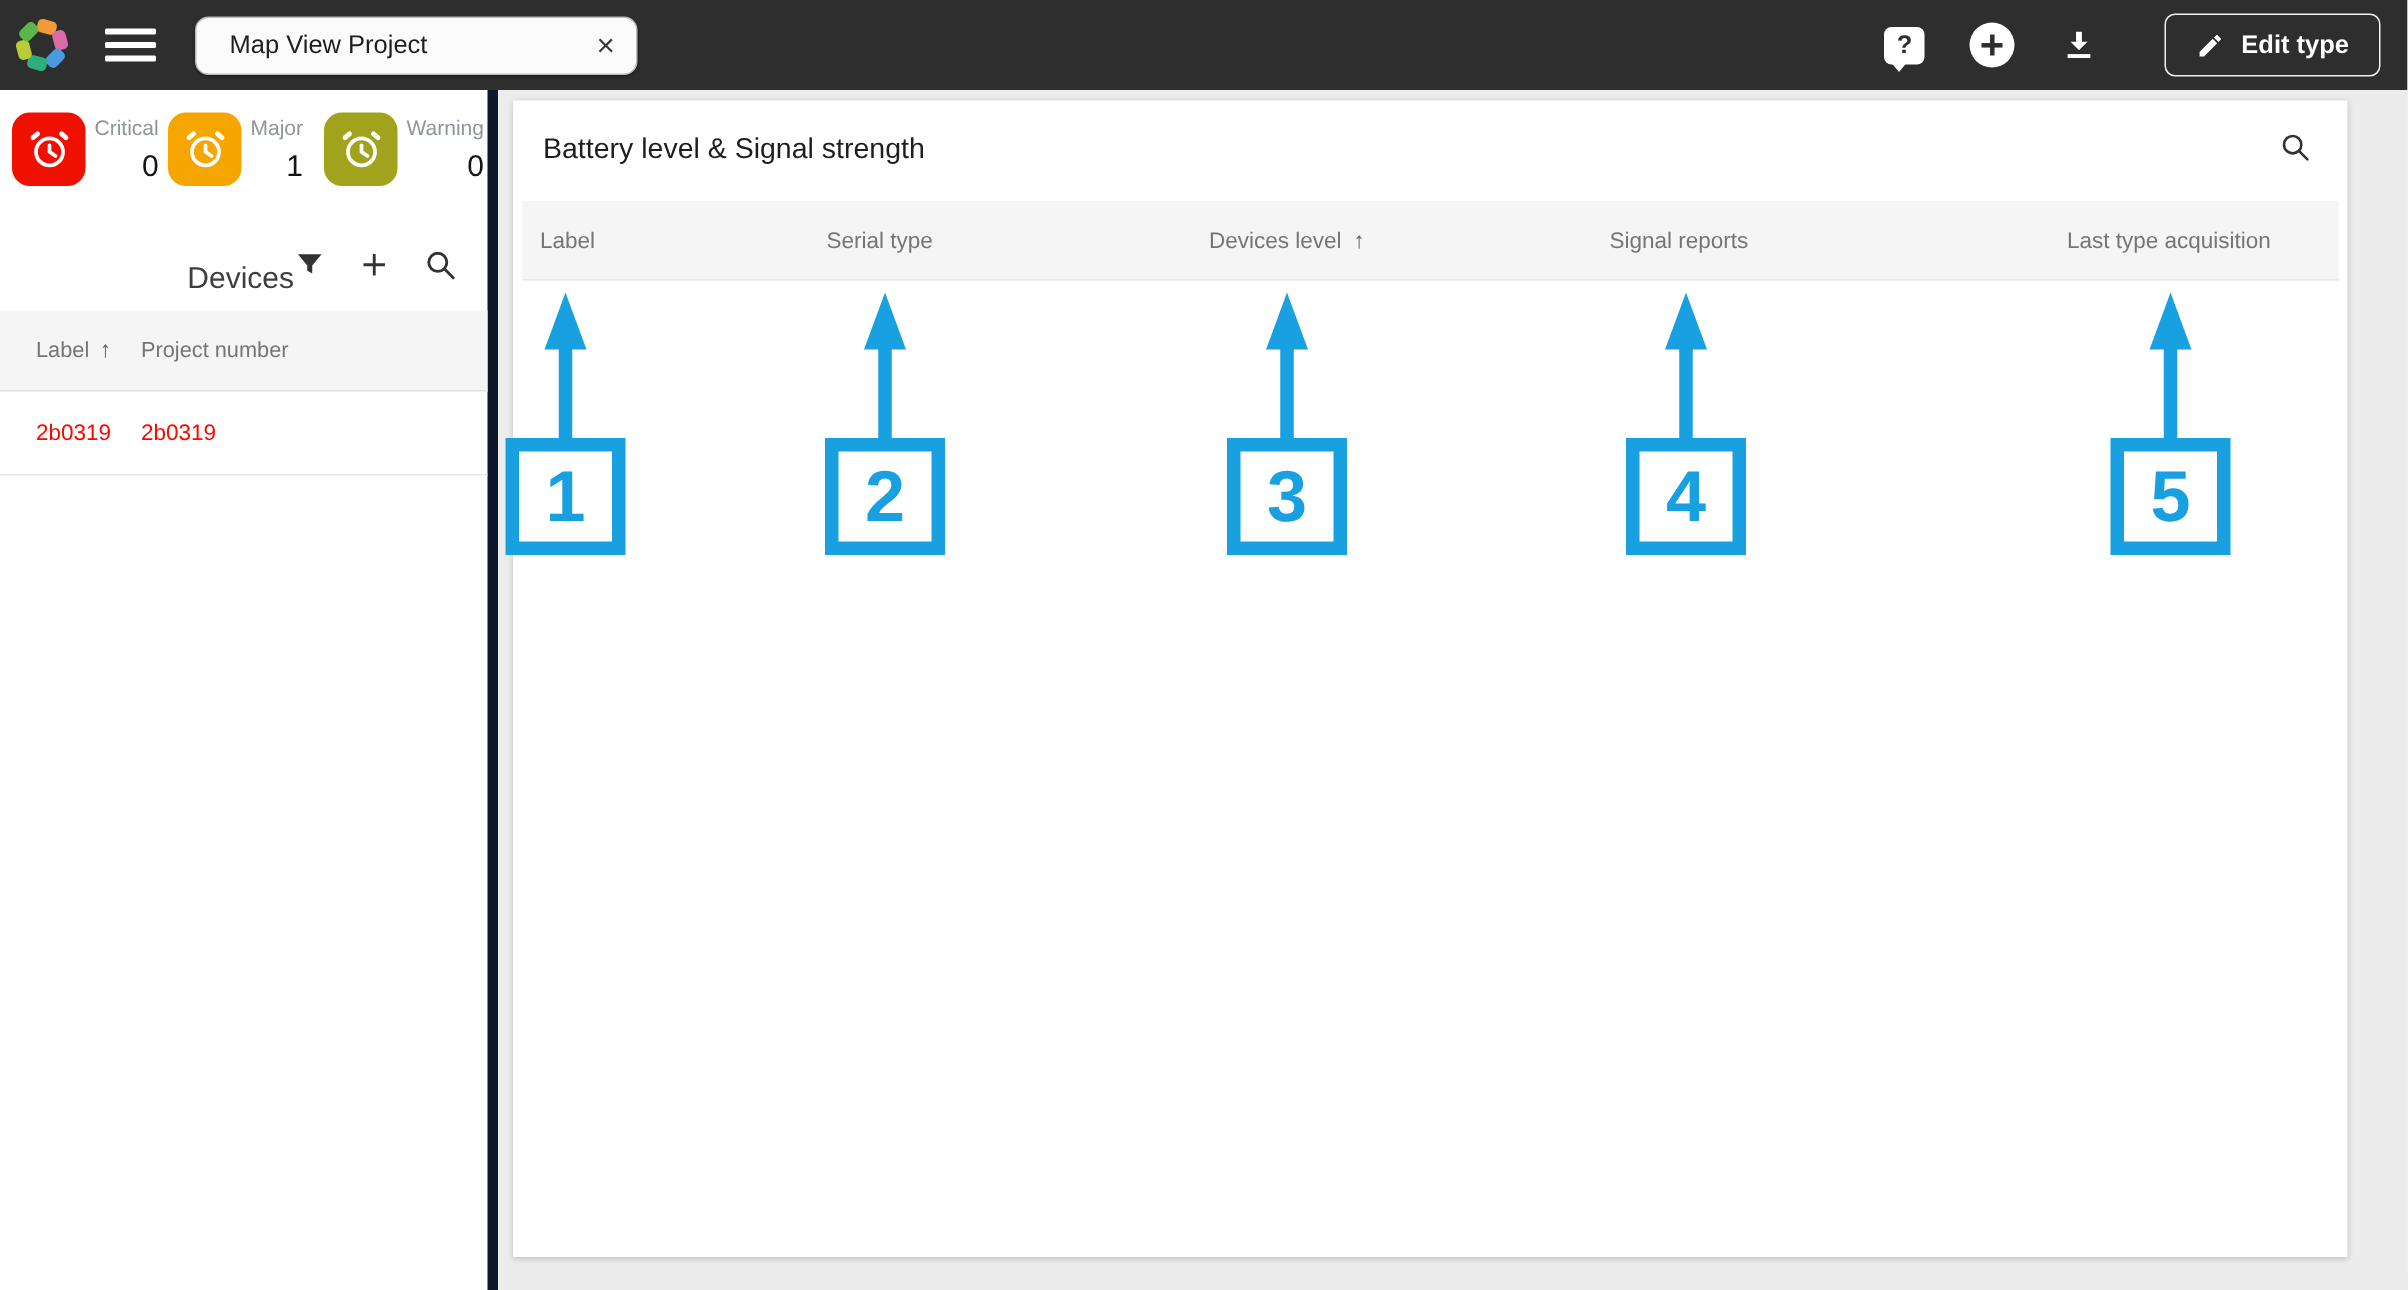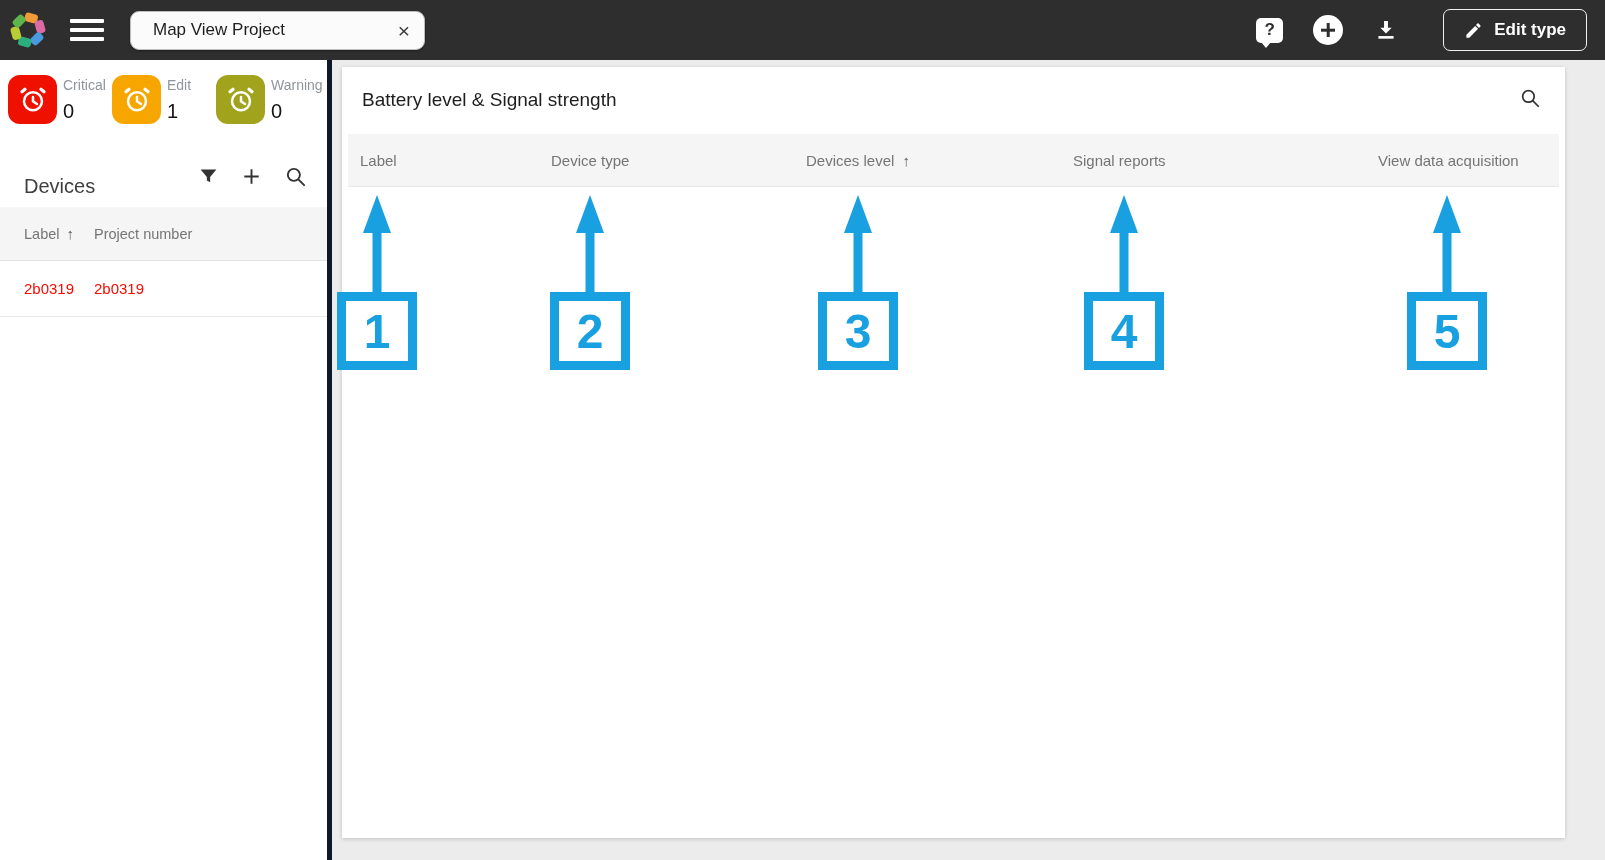--- a/index.html
+++ b/index.html
@@ -35,21 +35,21 @@
   .add-circle::after  { width:2.6px; height:14px; transform:translate(-50%,-50%); }
   .tb-svg-btn { background:none; border:none; cursor:pointer; display:flex; }
   .edit-btn { display:flex; align-items:center; gap:11px; border:1.5px solid #F0F0F0;
     border-radius:7px; background:transparent; color:#fff; font-weight:bold;
     font-size:17px; padding:10px 20px; margin-left:14px; cursor:pointer;
     font-family:inherit; }
 
   
   .content { display:flex; height:800px; }
   .sidebar { width:332px; flex-shrink:0; background:#fff;
-    border-right:5px solid #0f172a; }
+    border-right:7px solid #0f172a;text-align:right; }
   .main { flex:1; display:flex; flex-direction:column; background:#ECECEC; }
 
   
   .alarm-row { display:flex; padding:15px 0 0 8px; }
   .alarm-badge { display:flex; width:104px; cursor:pointer; }
   .alarm-icon { width:49px; height:49px; border-radius:12px; flex-shrink:0;
     display:flex; align-items:center; justify-content:center; }
   .alarm-texts { display:flex; flex-direction:column; justify-content:space-between;
     padding:2px 0 1px 6px; }
   .alarm-label { font-size:14px; color:#8F959B; white-space:nowrap; }
@@ -160,21 +160,21 @@
       </div>
       <div class="alarm-badge">
         <div class="alarm-icon" style="background-color: rgb(247, 166, 0);">
           <svg width="30" height="30" viewBox="0 0 24 24" fill="none" stroke="#fff" stroke-width="2">
             <circle cx="12" cy="13" r="7.2"></circle>
             <path d="M12 9.5V13l3.2 2.2" stroke-linecap="round"></path>
             <path d="M5.6 3.4 3.2 5.4M18.4 3.4l2.4 2" stroke-width="2.6" stroke-linecap="round"></path>
           </svg>
         </div>
         <div class="alarm-texts">
-          <span class="alarm-label">Edit</span>
+          <span class="alarm-label">Major</span>
           <span class="alarm-count">1</span>
         </div>
       </div>
       <div class="alarm-badge">
         <div class="alarm-icon" style="background-color: rgb(162, 163, 28);">
           <svg width="30" height="30" viewBox="0 0 24 24" fill="none" stroke="#fff" stroke-width="2">
             <circle cx="12" cy="13" r="7.2"></circle>
             <path d="M12 9.5V13l3.2 2.2" stroke-linecap="round"></path>
             <path d="M5.6 3.4 3.2 5.4M18.4 3.4l2.4 2" stroke-width="2.6" stroke-linecap="round"></path>
           </svg>
@@ -232,31 +232,31 @@
             <circle cx="10.3" cy="10.3" r="6.3"></circle>
             <path d="M15.2 15.2 21 21" stroke-linecap="round"></path>
           </svg>
         </button>
 
         <div class="col-strip"></div>
         <div class="col-label col-1">
           <span>Label</span>
         </div>
         <div class="col-label col-2">
-          <span>Device type</span>
+          <span>Serial type</span>
         </div>
         <div class="col-label col-3">
           <span>Devices level</span>
           <span class="sort-arrow">↑</span>
         </div>
         <div class="col-label col-4">
           <span>Signal reports</span>
         </div>
         <div class="col-label col-5">
-          <span>View data acquisition</span>
+          <span>Last type acquisition</span>
         </div>
 
         <div class="annotation ann-1" style="color: rgb(24, 160, 224);">
           <svg width="80" height="97" viewBox="0 0 80 97">
             <polygon points="40,0 26,38 54,38" fill="currentColor"></polygon>
             <rect x="35.5" y="26" width="9" height="71" fill="currentColor"></rect>
           </svg>
           <div class="ann-box">1</div>
         </div>
         <div class="annotation ann-2" style="color: rgb(24, 160, 224);">

